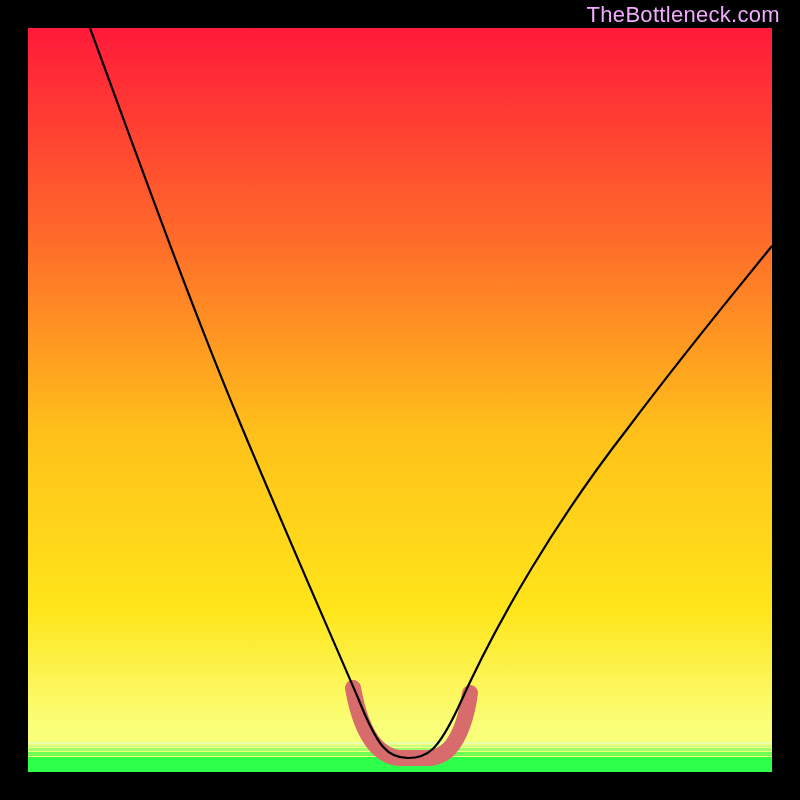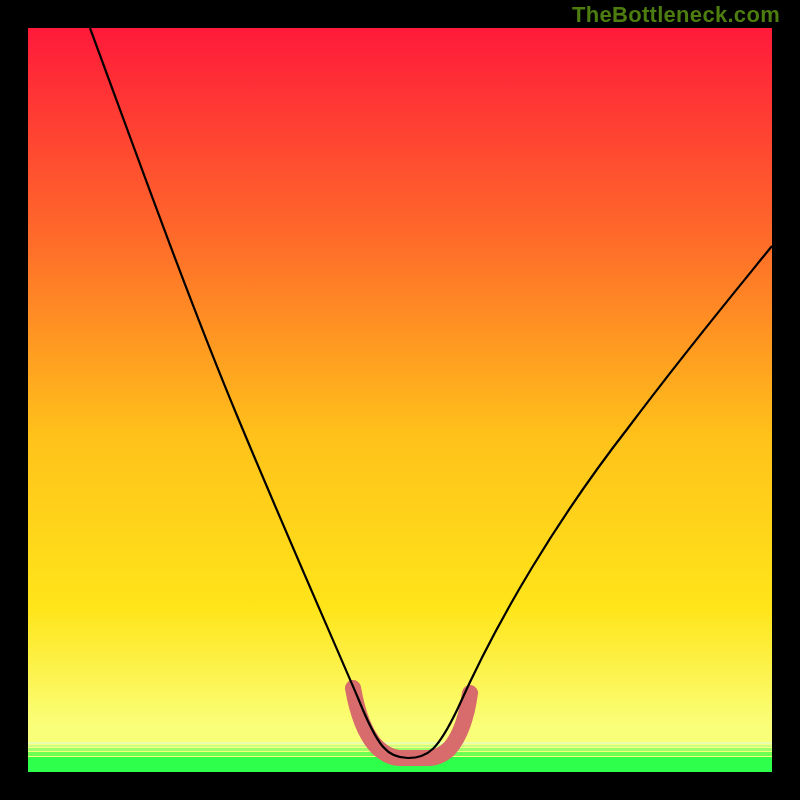--- a/index.html
+++ b/index.html
@@ -41,24 +41,24 @@
   svg.curve {
     position: absolute;
     inset: 0;
     width: 100%;
     height: 100%;
   }
   .watermark {
     position: absolute;
     top: 2px;
     right: 20px;
-    color: #4d7c0f;
+    color: #f0abfc;
     font-size: 22px;
     letter-spacing: 0.3px;
-    font-weight: 700;
+    font-weight: 400;
   }
 </style>
 </head>
 <body>
 
 <div class="frame">
 
   <div class="watermark">TheBottleneck.com</div>
 
   <div class="plot-area">

